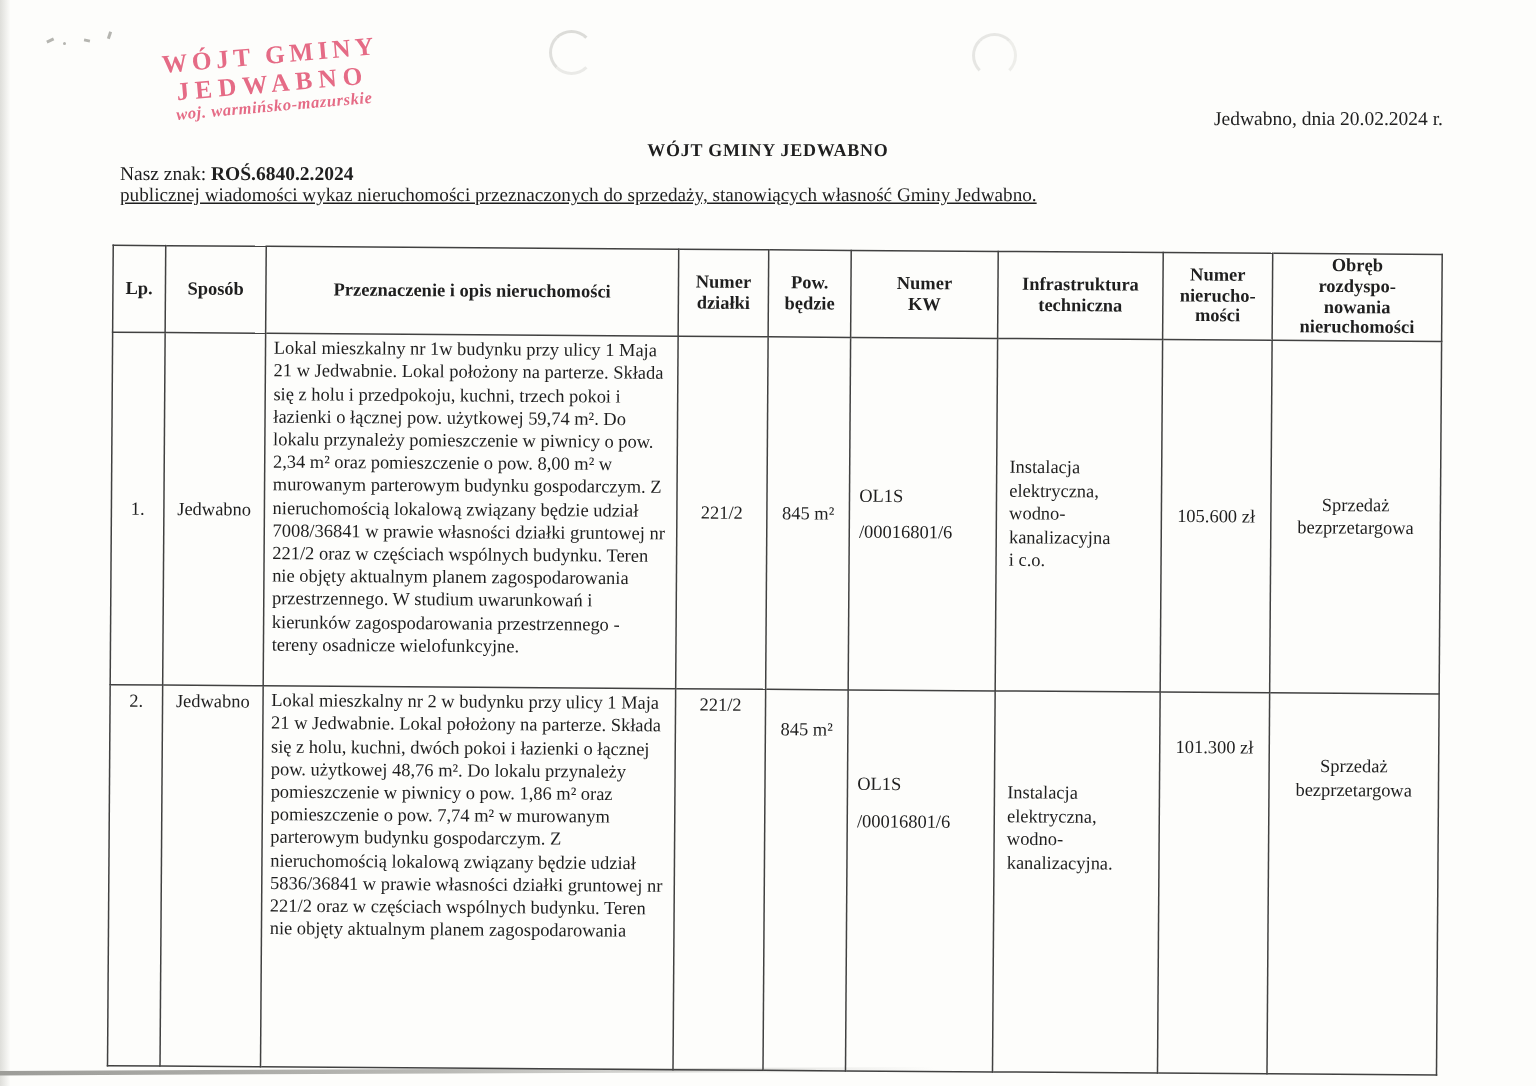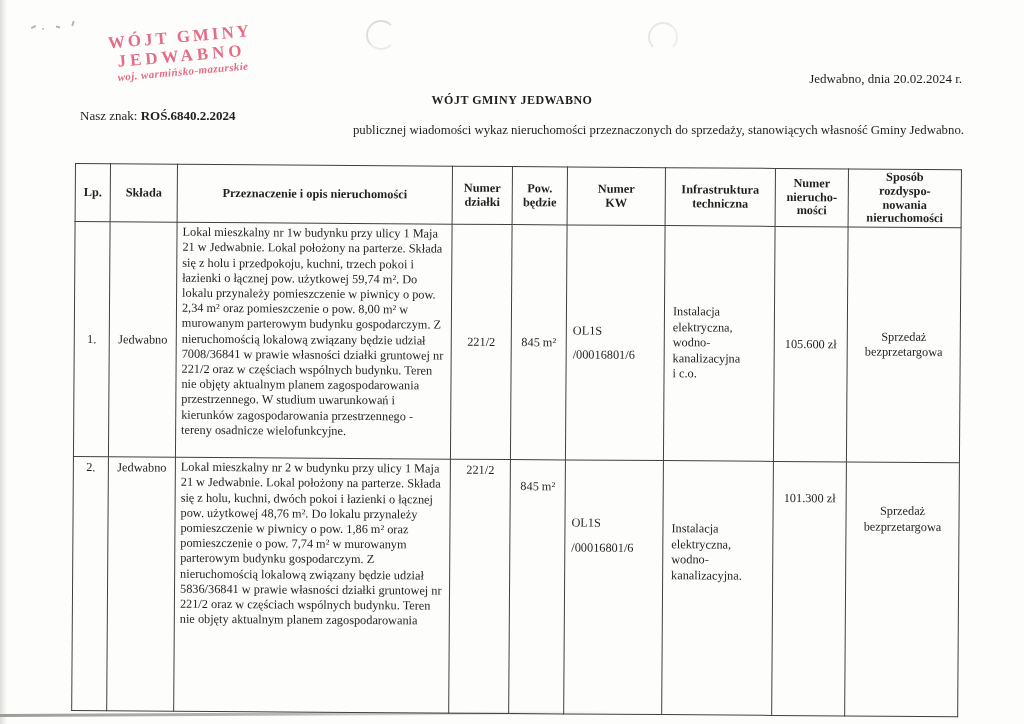--- a/index.html
+++ b/index.html
@@ -37,21 +37,21 @@
   .stamp .s2{font-size:17px;font-weight:bold;letter-spacing:4px;margin-top:1px;}
   .stamp .s3{font-size:11px;font-style:italic;font-weight:bold;letter-spacing:0.4px;margin-top:1px;}
 
   
   .place-date{position:absolute;top:71px;right:62px;font-size:13px;margin-left:20px;}
   .doc-title{position:absolute;top:93px;left:0;width:1024px;text-align:center;
     font-size:12px;font-weight:bold;letter-spacing:0.5px;}
   .ref-line{position:absolute;top:108px;left:80px;font-size:13px;}
   .ref-line .ref-num{font-weight:bold;}
   .intro{position:absolute;top:123px;left:80px;width:884px;font-size:12.8px;line-height:15.5px;}
-  .intro .u{text-align:right;}
+  .intro .u{text-decoration:underline;}
 
   
   .table-wrap{position:absolute;left:75px;top:163px;width:886px;
     transform:rotate(0.4deg);transform-origin:left top;}
   table{border-collapse:collapse;width:886px;table-layout:fixed;}
   th,td{border:1.6px solid #414141;font-size:12.3px;overflow:hidden;}
   th{font-weight:bold;text-align:center;vertical-align:middle;
     white-space:pre-line;line-height:13.8px;height:53px;padding:1px 2px;}
   td{padding:1px 4px;}
   td.pre{white-space:pre-line;}
@@ -109,34 +109,34 @@
         <col style="width:60px">
           <col style="width:55px">
           <col style="width:98px">
         <col style="width:110px">
           <col style="width:73px">
           <col style="width:113px">
       </colgroup>
       <tbody>
           <tr>
         <th>Lp.</th>
-        <th>Składa</th>
+        <th>Sposób</th>
         <th>Przeznaczenie i opis nieruchomości</th>
         <th>Numer
 działki</th>
         <th>Pow.
 będzie</th>
         <th>Numer
 KW</th>
         <th>Infrastruktura
 techniczna</th>
         <th>Numer
 nierucho-
 mości</th>
-        <th>Sposób
+        <th>Obręb
 rozdyspo-
 nowania
 nieruchomości</th>
       </tr>
       <tr class="r1">
         <td class="vc">1.</td>
         <td class="vc">Jedwabno</td>
         <td class="opis">Lokal mieszkalny nr 1w budynku przy ulicy 1 Maja 21 w Jedwabnie. Lokal położony na parterze. Składa się z holu i przedpokoju, kuchni, trzech pokoi i łazienki o łącznej pow. użytkowej 59,74 m². Do lokalu przynależy pomieszczenie w piwnicy o pow. 2,34 m² oraz pomieszczenie o pow. 8,00 m² w murowanym parterowym budynku gospodarczym. Z nieruchomością lokalową związany będzie udział 7008/36841 w prawie własności działki gruntowej nr 221/2 oraz w częściach wspólnych budynku. Teren nie objęty aktualnym planem zagospodarowania przestrzennego. W studium uwarunkowań i kierunków zagospodarowania przestrzennego - tereny osadnicze wielofunkcyjne.</td>
         <td class="vc">221/2</td>
         <td class="vc">845 m²</td>

